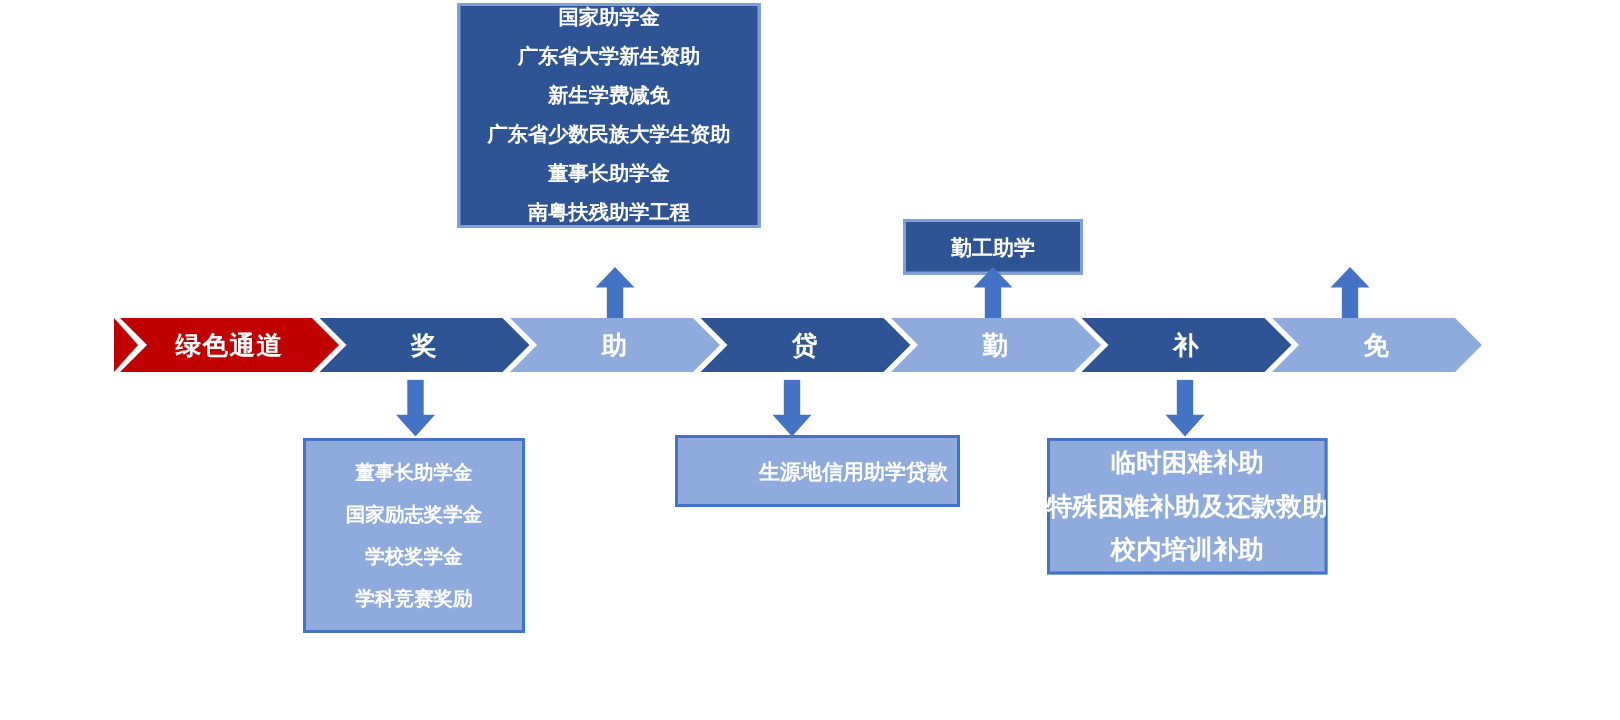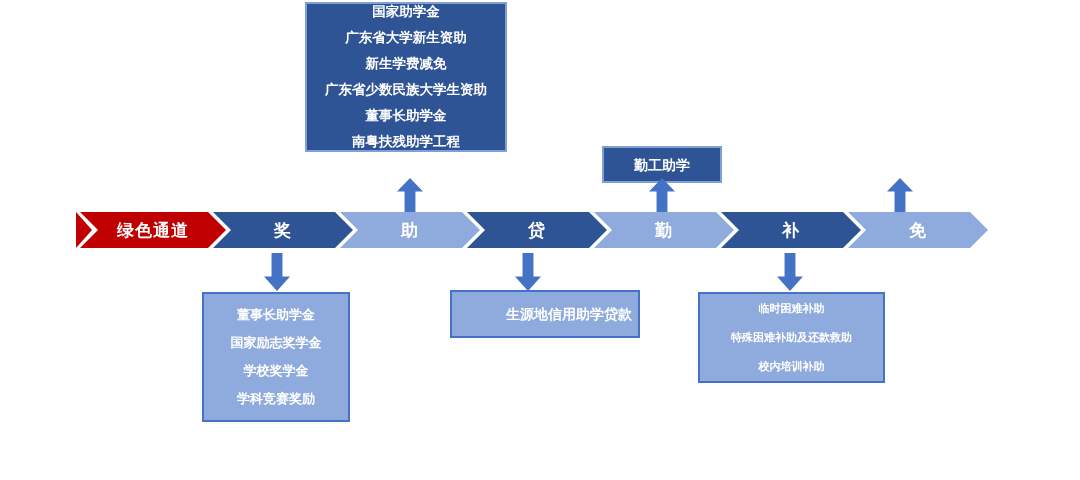--- a/index.html
+++ b/index.html
@@ -40,21 +40,21 @@
   #box-exemption{left:793px; top:28px; width:215px; height:142px; padding:4px 7px;}
   #box-exemption .line{line-height:25px; font-size:14px;}
   #box-exemption .line.small{font-size:11px; line-height:16px; white-space:normal;}
   #box-work{left:602px; top:134px; width:120px; height:37px;margin-top:12px;}
   #box-work .line{font-size:14px;}
   #box-award{left:202px; top:292px; width:148px; height:130px;}
   #box-award .line{line-height:28px; font-size:13px;}
   #box-loan{left:450px; top:290px; width:190px; height:48px;padding-left:48px;}
   #box-loan .line{font-size:14px;}
   #box-subsidy{left:698px; top:292px; width:187px; height:91px;}
-  #box-subsidy .line{line-height:29px; font-size:11px;}
+  #box-subsidy .line{line-height:29px; font-size:17px;}
   
   .arrow{position:absolute; width:26px; background:var(--arrow);}
   .arrow-up{
     height:34px; top:178px;
     clip-path:polygon(50% 0, 100% 40%, 71% 40%, 71% 100%, 29% 100%, 29% 40%, 0 40%);
   }
   .arrow-down{
     height:38px; top:253px;
     clip-path:polygon(29% 0, 71% 0, 71% 62%, 100% 62%, 50% 100%, 0 62%, 29% 62%);
   }

